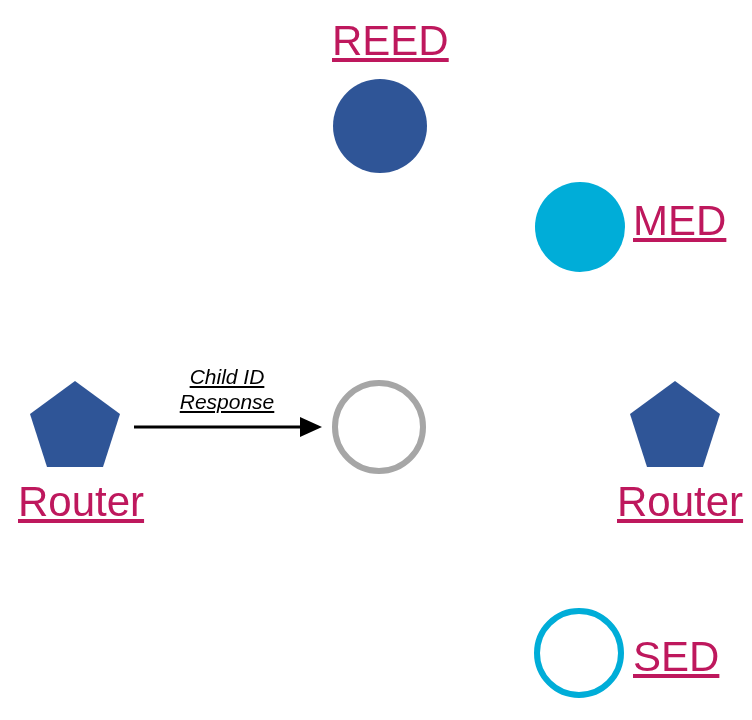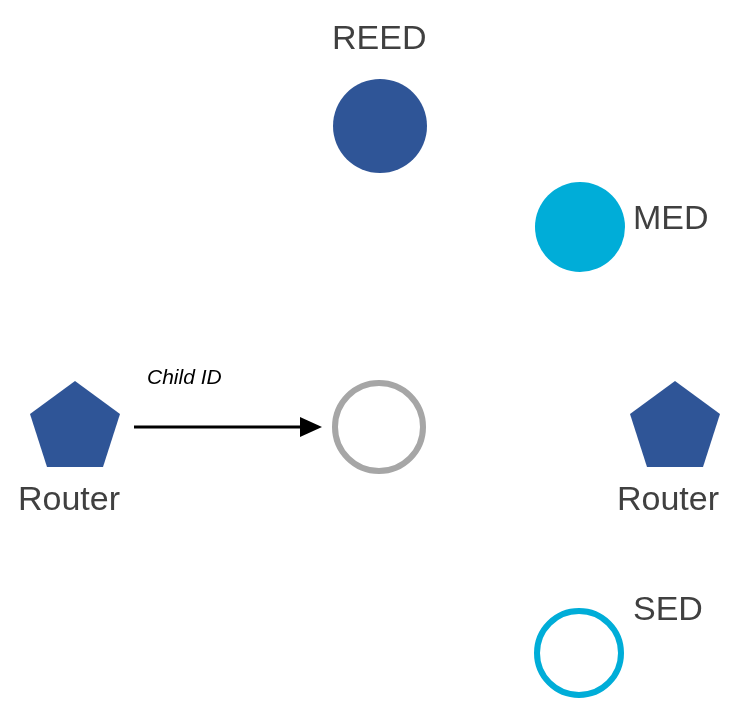--- a/index.html
+++ b/index.html
@@ -19,41 +19,44 @@
   #diagram-canvas {
     position: absolute;
     left: 0;
     top: 0;
     width: 752px;
     height: 720px;
   }
   .node-label {
     position: absolute;
     font-family: "Liberation Sans", sans-serif;
-    font-size: 34px;
+    font-size: 42px;
     line-height: 1.0;
-    color: #404040;
+    color: #be185d;
     white-space: nowrap;
     letter-spacing: 0px;
+    text-decoration: underline;
   }
   .edge-label {
     position: absolute;
     font-family: "Liberation Sans", sans-serif;
     font-style: italic;
     font-size: 21px;
     line-height: 25px;
     color: #000000;
+    text-align: center;
     white-space: nowrap;
+    text-decoration: underline;
   }
   
   #label-reed   { left: 332px; top: 20px; }
   #label-med    { left: 633px; top: 200px; }
   #label-router-left  { left: 18px;  top: 481px; }
   #label-router-right { left: 617px; top: 481px; }
-  #label-sed    { left: 633px; top: 591px; }
+  #label-sed    { left: 633px; top: 636px; }
   #label-child-id-response { left: 147px; top: 364px; width: 160px; }
 </style>
 </head>
 <body>
 
 <svg id="diagram-canvas" viewBox="0 0 752 720" xmlns="http://www.w3.org/2000/svg">
 
   <circle cx="380" cy="126" r="47" fill="#2F5597"></circle>
 
   <circle cx="580" cy="227" r="45" fill="#00ADD8"></circle>
@@ -77,13 +80,14 @@
 <div class="node-label" id="label-med">MED</div>
 
 <div class="node-label" id="label-router-left">Router</div>
 
 <div class="node-label" id="label-router-right">Router</div>
 
 <div class="node-label" id="label-sed">SED</div>
 
 <div class="edge-label" id="label-child-id-response">
   <div>Child ID</div>
+  <div>Response</div>
 </div>
 
 </body></html>

